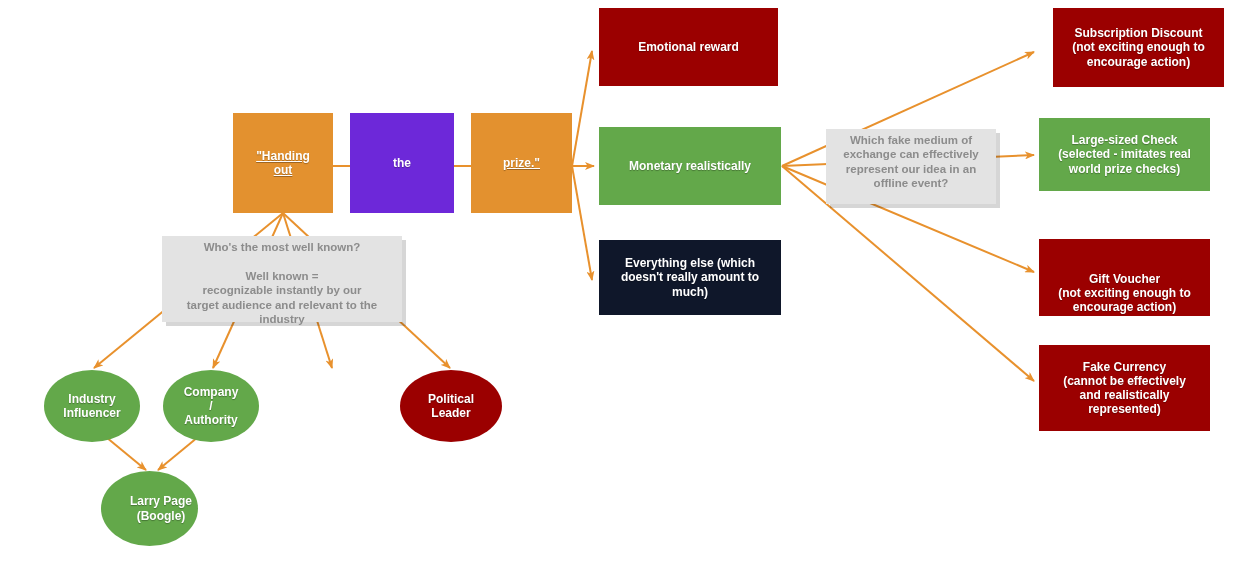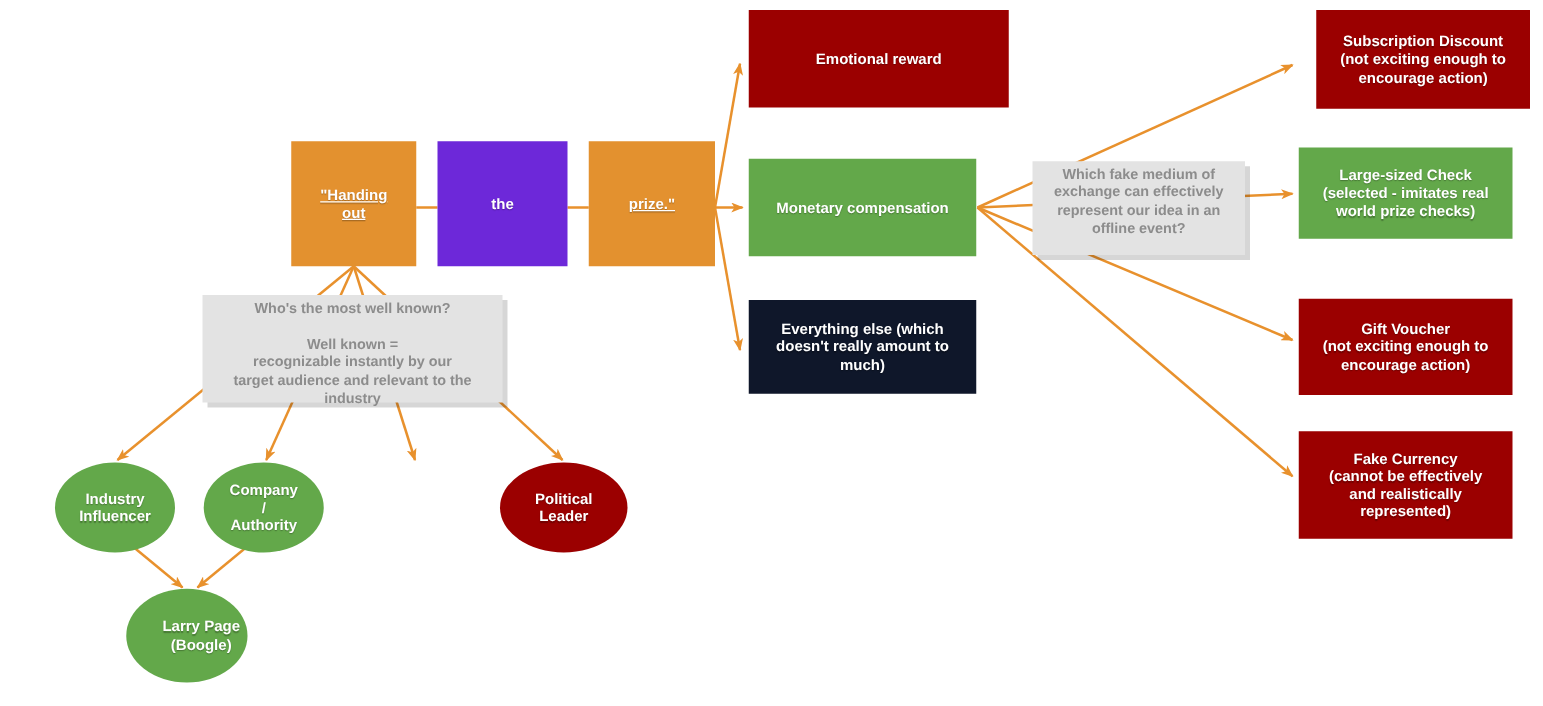--- a/index.html
+++ b/index.html
@@ -105,47 +105,47 @@
   </div>
 
   <div class="node rect" style="left:350px; top:113px; width:104px; height:100px; background:#6d28d9;">
     <span class="lbl">the</span>
   </div>
 
   <div class="node rect" style="left:471px; top:113px; width:101px; height:100px; background:#e3912f;">
     <span class="lbl u">prize."</span>
   </div>
 
-  <div class="node rect" style="left:599px; top:8px; width:208px; height:78px; background:#9b0000;">
+  <div class="node rect" style="left:599px; top:8px; width:179px; height:78px; background:#9b0000;">
     <span class="lbl">Emotional reward</span>
   </div>
 
   <div class="node rect" style="left:599px; top:127px; width:182px; height:78px; background:#63a84a;">
-    <span class="lbl">Monetary compensation</span>
+    <span class="lbl">Monetary realistically</span>
   </div>
 
   <div class="node rect" style="left:599px; top:240px; width:182px; height:75px; background:#0f172a;">
     <span class="lbl">Everything else (which
 doesn't really amount to
 much)</span>
   </div>
 
   <div class="node rect" style="left:1039px; top:8px; width:171px; height:79px; background:#9b0000;margin-left:14px;">
     <span class="lbl">Subscription Discount
 (not exciting enough to
 encourage action)</span>
   </div>
 
   <div class="node rect" style="left:1039px; top:118px; width:171px; height:73px; background:#63a84a;">
     <span class="lbl">Large-sized Check
 (selected - imitates real
 world prize checks)</span>
   </div>
 
-  <div class="node rect" style="left:1039px; top:239px; width:171px; height:77px; background:#9b0000;">
+  <div class="node rect" style="left:1039px; top:239px; width:171px; height:77px; background:#9b0000;align-items:flex-end;">
     <span class="lbl">Gift Voucher
 (not exciting enough to
 encourage action)</span>
   </div>
 
   <div class="node rect" style="left:1039px; top:345px; width:171px; height:86px; background:#9b0000;">
     <span class="lbl">Fake Currency
 (cannot be effectively
 and realistically
 represented)</span>

